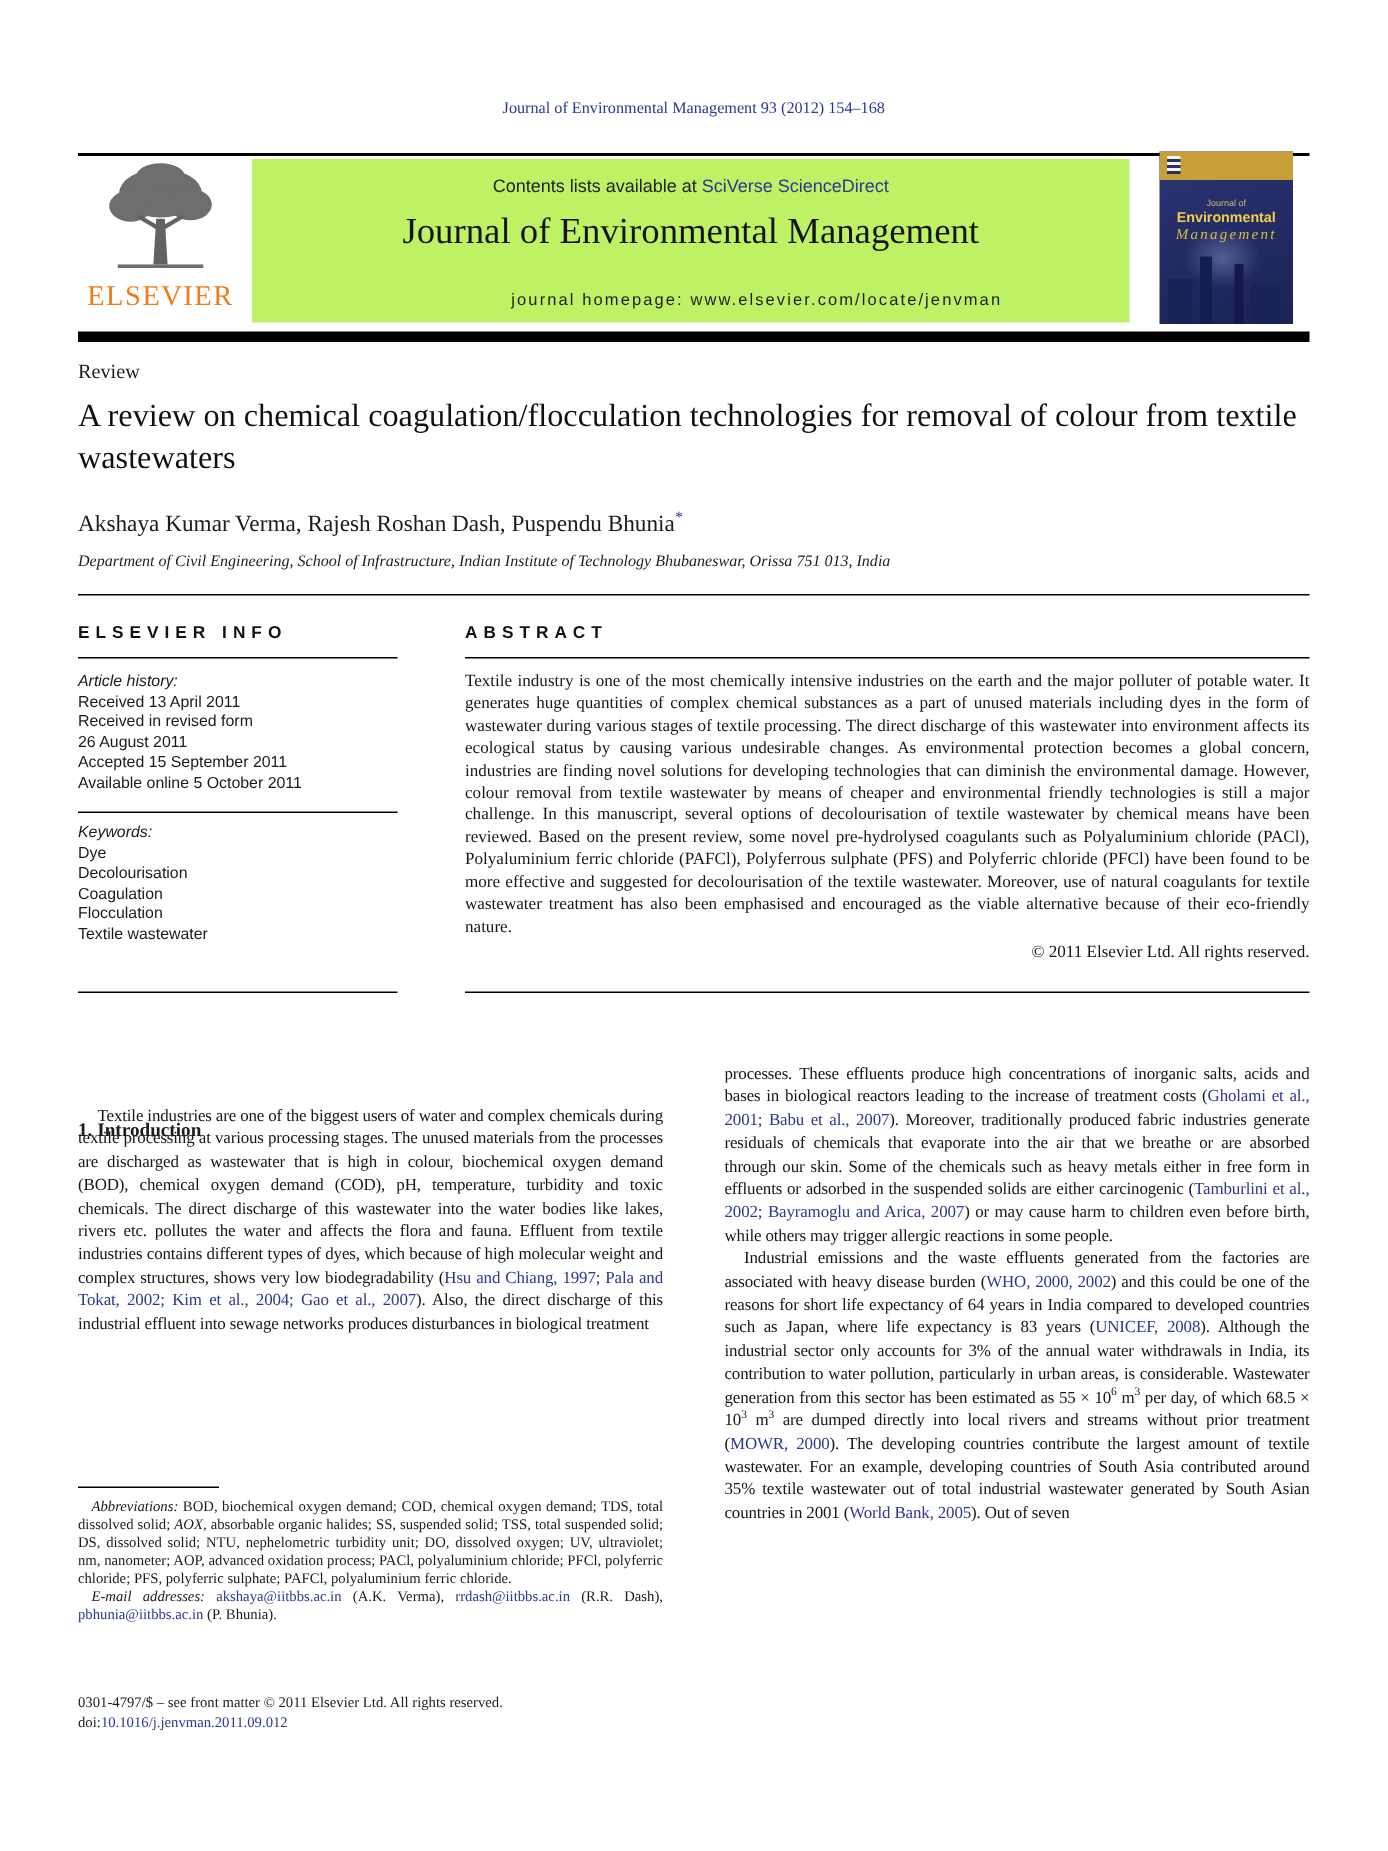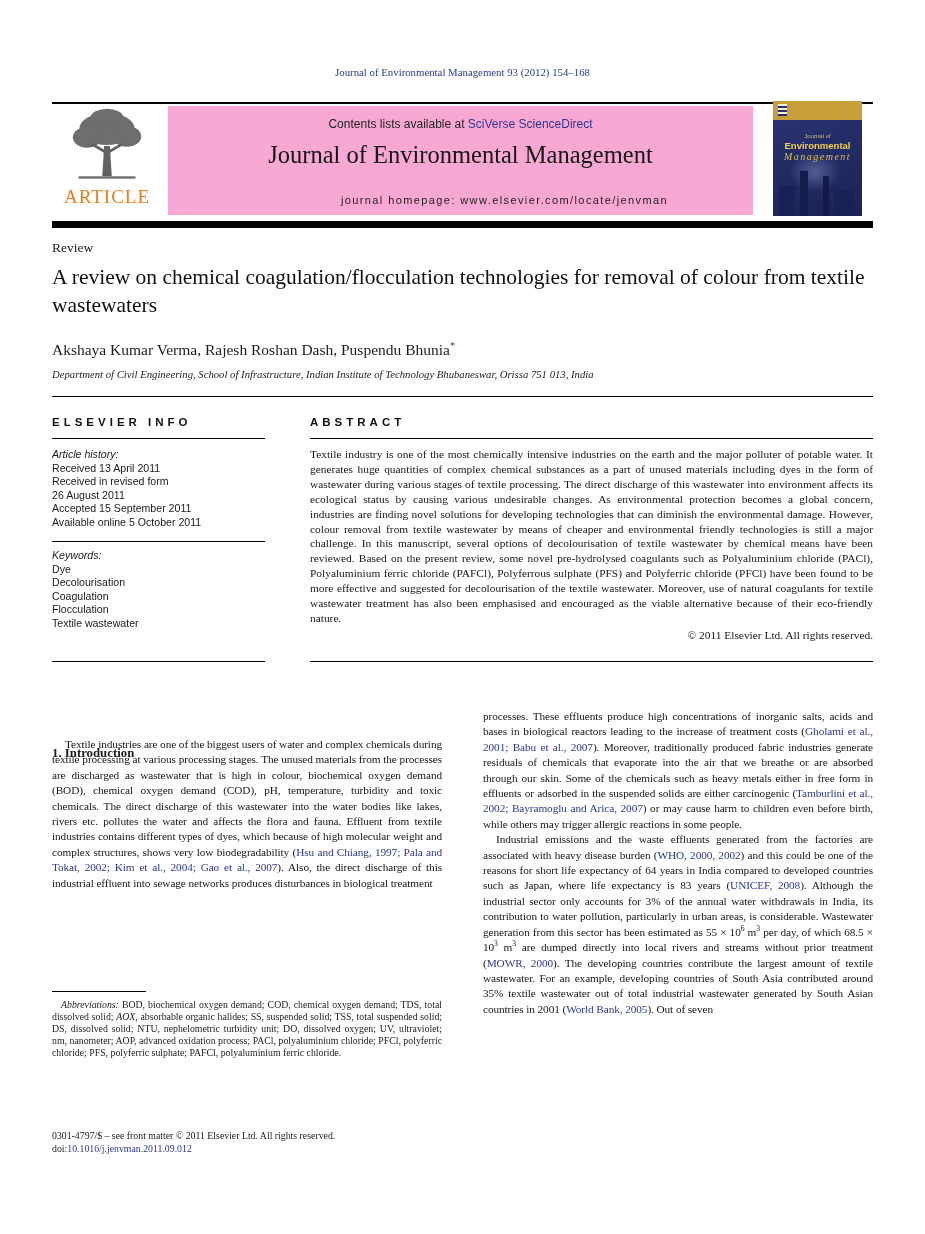--- a/index.html
+++ b/index.html
@@ -12,21 +12,21 @@
   .it{font-style:italic;}
   sup{font-size:68%;line-height:0;vertical-align:super;}
 
   
   .cite-line{top:66px;left:52px;width:821px;text-align:center;
              font-size:10.8px;color:#2c3792;}
   .rule-top{top:102px;left:52px;width:821px;height:2px;}
   .logo-block{left:50px;top:106px;width:114px;height:110px;text-align:center;}
   .elsevier-word{font-size:19px;letter-spacing:1px;color:#ef7c1a;margin-top:0px;
                  font-family:"Liberation Serif",serif;}
-  .banner{left:168px;top:106px;width:585px;height:109px;background:#f9a8d4;text-align:center;}
+  .banner{left:168px;top:106px;width:585px;height:109px;background:#bef264;text-align:center;}
   .contents-line{padding-top:11px;font-family:"Liberation Sans",sans-serif;font-size:12px;color:#222;}
   .journal-title{margin-top:10px;font-size:24.5px;color:#141414;}
   .homepage-line{position:absolute;bottom:9px;left:0;width:100%;
                  font-family:"Liberation Sans",sans-serif;font-size:11px;
                  letter-spacing:1.4px;color:#1d1d1d;padding-left:44px;}
   
   .cover{left:773px;top:101px;width:89px;height:115px;background:
          linear-gradient(160deg,#2b3574 0%,#242c66 45%,#1a2255 100%);overflow:hidden;}
   .cover-band{position:absolute;top:0;left:0;right:0;height:19px;background:#c79e37;}
   .cover-mark{position:absolute;top:3px;left:5px;width:9px;height:12px;
@@ -100,21 +100,21 @@
       <ellipse cx="67" cy="32" rx="15" ry="11"></ellipse>
       <ellipse cx="46" cy="12" rx="17" ry="9"></ellipse>
     </g>
     <g fill="#626262">
       <path d="M43 42 L41 74 L51 74 L49 42 Z"></path>
       <path d="M44 50 L29 41 L31 39 L45 47 Z"></path>
       <path d="M48 50 L63 41 L61 39 L47 47 Z"></path>
     </g>
     <rect x="16" y="74" width="60" height="2.5" fill="#6e6e6e"></rect>
   </svg>
-  <div class="elsevier-word">ARTICLE</div>
+  <div class="elsevier-word">ELSEVIER</div>
 </div>
 
 <div class="abs banner">
   <div class="contents-line">
     <span>Contents lists available at </span><a class="lnk">SciVerse ScienceDirect</a>
   </div>
   <div class="journal-title">Journal of Environmental Management</div>
   <div class="homepage-line">journal homepage: www.elsevier.com/locate/jenvman</div>
 </div>
 
@@ -178,17 +178,18 @@
   <p class="indent"><span>Textile industries are one of the biggest users of water and complex chemicals during textile processing at various processing stages. The unused materials from the processes are discharged as wastewater that is high in colour, biochemical oxygen demand (BOD), chemical oxygen demand (COD), pH, temperature, turbidity and toxic chemicals. The direct discharge of this wastewater into the water bodies like lakes, rivers etc. pollutes the water and affects the flora and fauna. Effluent from textile industries contains different types of dyes, which because of high molecular weight and complex structures, shows very low biodegradability (</span><span class="lnk">Hsu and Chiang, 1997; Pala and Tokat, 2002; Kim et al., 2004; Gao et al., 2007</span><span>). Also, the direct discharge of this industrial effluent into sewage networks produces disturbances in biological treatment</span></p>
 </div>
 <div class="abs bodycol col-right">
   <p><span>processes. These effluents produce high concentrations of inorganic salts, acids and bases in biological reactors leading to the increase of treatment costs (</span><span class="lnk">Gholami et al., 2001; Babu et al., 2007</span><span>). Moreover, traditionally produced fabric industries generate residuals of chemicals that evaporate into the air that we breathe or are absorbed through our skin. Some of the chemicals such as heavy metals either in free form in effluents or adsorbed in the suspended solids are either carcinogenic (</span><span class="lnk">Tamburlini et al., 2002; Bayramoglu and Arica, 2007</span><span>) or may cause harm to children even before birth, while others may trigger allergic reactions in some people.</span></p>
   <p class="indent"><span>Industrial emissions and the waste effluents generated from the factories are associated with heavy disease burden (</span><span class="lnk">WHO, 2000, 2002</span><span>) and this could be one of the reasons for short life expectancy of 64 years in India compared to developed countries such as Japan, where life expectancy is 83 years (</span><span class="lnk">UNICEF, 2008</span><span>). Although the industrial sector only accounts for 3% of the annual water withdrawals in India, its contribution to water pollution, particularly in urban areas, is considerable. Wastewater generation from this sector has been estimated as 55 × 10</span><sup>6</sup><span> m</span><sup>3</sup><span> per day, of which 68.5 × 10</span><sup>3</sup><span> m</span><sup>3</sup><span> are dumped directly into local rivers and streams without prior treatment (</span><span class="lnk">MOWR, 2000</span><span>). The developing countries contribute the largest amount of textile wastewater. For an example, developing countries of South Asia contributed around 35% textile wastewater out of total industrial wastewater generated by South Asian countries in 2001 (</span><span class="lnk">World Bank, 2005</span><span>). Out of seven</span></p>
 </div>
 
 <div class="rule fn-rule"></div>
 <div class="abs fn-block">
   <p class="fn-indent"><span class="it">Abbreviations: </span><span>BOD, biochemical oxygen demand; COD, chemical oxygen demand; TDS, total dissolved solid; </span><span class="it">AOX</span><span>, absorbable organic halides; SS, suspended solid; TSS, total suspended solid; DS, dissolved solid; NTU, nephelometric turbidity unit; DO, dissolved oxygen; UV, ultraviolet; nm, nanometer; AOP, advanced oxidation process; PACl, polyaluminium chloride; PFCl, polyferric chloride; PFS, polyferric sulphate; PAFCl, polyaluminium ferric chloride.</span></p>
+  <p class="fn-indent"><span class="it">E-mail addresses: </span><span class="lnk">akshaya@iitbbs.ac.in</span><span> (A.K. Verma), </span><span class="lnk">rrdash@iitbbs.ac.in</span><span> (R.R. Dash), </span><span class="lnk">pbhunia@iitbbs.ac.in</span><span> (P. Bhunia).</span></p>
 </div>
 <div class="abs pub-note">
   <div>0301-4797/$ – see front matter © 2011 Elsevier Ltd. All rights reserved.</div>
   <div><span>doi:</span><a class="lnk">10.1016/j.jenvman.2011.09.012</a></div>
 </div>
 
 </body></html>

